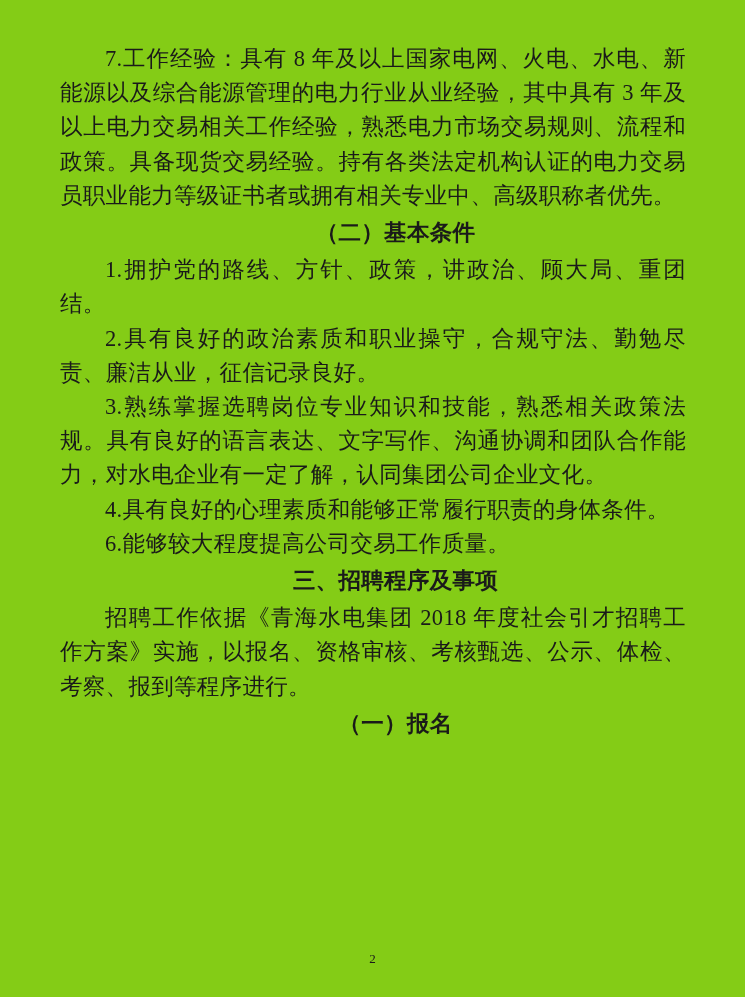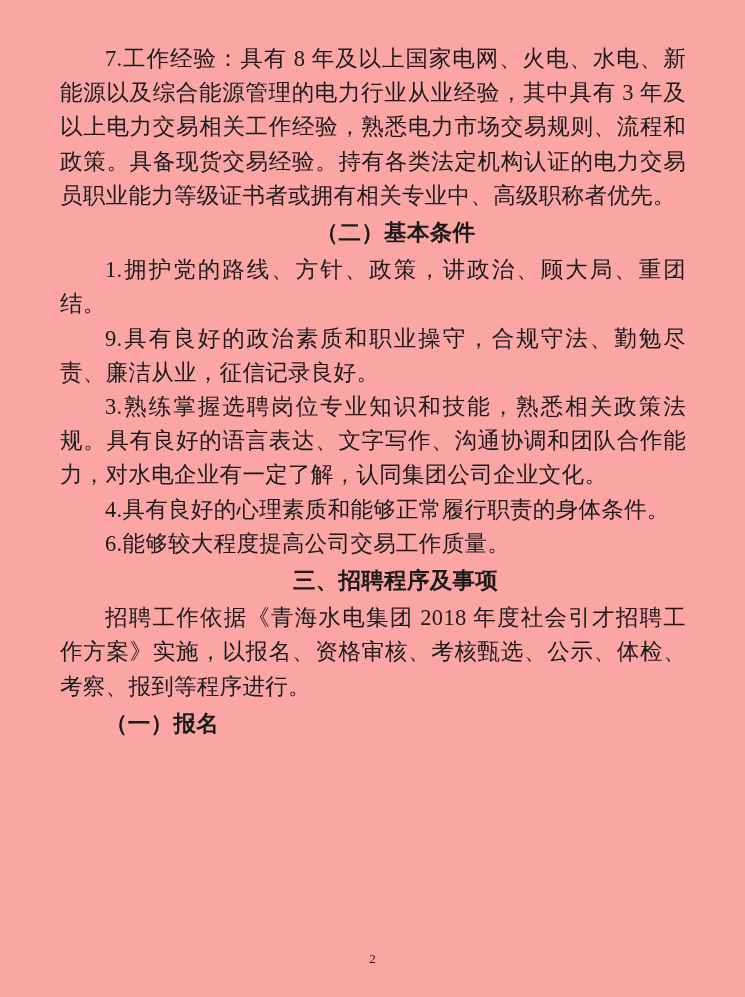--- a/index.html
+++ b/index.html
@@ -11,21 +11,21 @@
     height: 997px;
     background: #ffffff;
     position: relative;
     overflow: hidden;
     font-family: "Liberation Serif", "DejaVu Serif", serif;
     color: #1a1a1a;
   }
   .doc-page {
     position: absolute;
     inset: 0;
-    background: #fca5a5;
+    background: #84cc16;
   }
   .doc-body {
     position: absolute;
     left: 60px;
     top: 42px;
     width: 626px;
     font-size: 22.5px;
     line-height: 34.2px;
     letter-spacing: 0.3px;
     text-align: justify;
@@ -39,21 +39,21 @@
     margin: 3px 0;
     text-indent: 2em;
     font-family: "Liberation Sans", "DejaVu Sans", sans-serif;
     font-weight: bold;
     text-align: center;
   }
   .h-kai {
     margin: 3px 0;
     text-indent: 2em;
     font-weight: bold;
-    text-align: left;
+    text-align: center;
   }
   .lead-bold {
     font-weight: bold;
     padding-right: 7px;
   }
   .page-footer {
     position: absolute;
     bottom: 30px;
     left: 0;
     width: 100%;
@@ -68,21 +68,21 @@
 <div class="doc-page">
   <div class="doc-body">
 
     <p class="para">7.工作经验：具有 8 年及以上国家电网、火电、水电、新能源以及综合能源管理的电力行业从业经验，其中具有 3 年及以上电力交易相关工作经验，熟悉电力市场交易规则、流程和政策。具备现货交易经验。持有各类法定机构认证的电力交易员职业能力等级证书者或拥有相关专业中、高级职称者优先。</p>
 
 
     <p class="h-hei">（二）基本条件</p>
 
     <p class="para">1.拥护党的路线、方针、政策，讲政治、顾大局、重团结。</p>
 
-    <p class="para">9.具有良好的政治素质和职业操守，合规守法、勤勉尽责、廉洁从业，征信记录良好。</p>
+    <p class="para">2.具有良好的政治素质和职业操守，合规守法、勤勉尽责、廉洁从业，征信记录良好。</p>
 
     <p class="para">3.熟练掌握选聘岗位专业知识和技能，熟悉相关政策法规。具有良好的语言表达、文字写作、沟通协调和团队合作能力，对水电企业有一定了解，认同集团公司企业文化。</p>
 
     <p class="para">4.具有良好的心理素质和能够正常履行职责的身体条件。</p>
 
 
     <p class="para">6.能够较大程度提高公司交易工作质量。</p>
 
     <p class="h-hei">三、招聘程序及事项</p>
 

